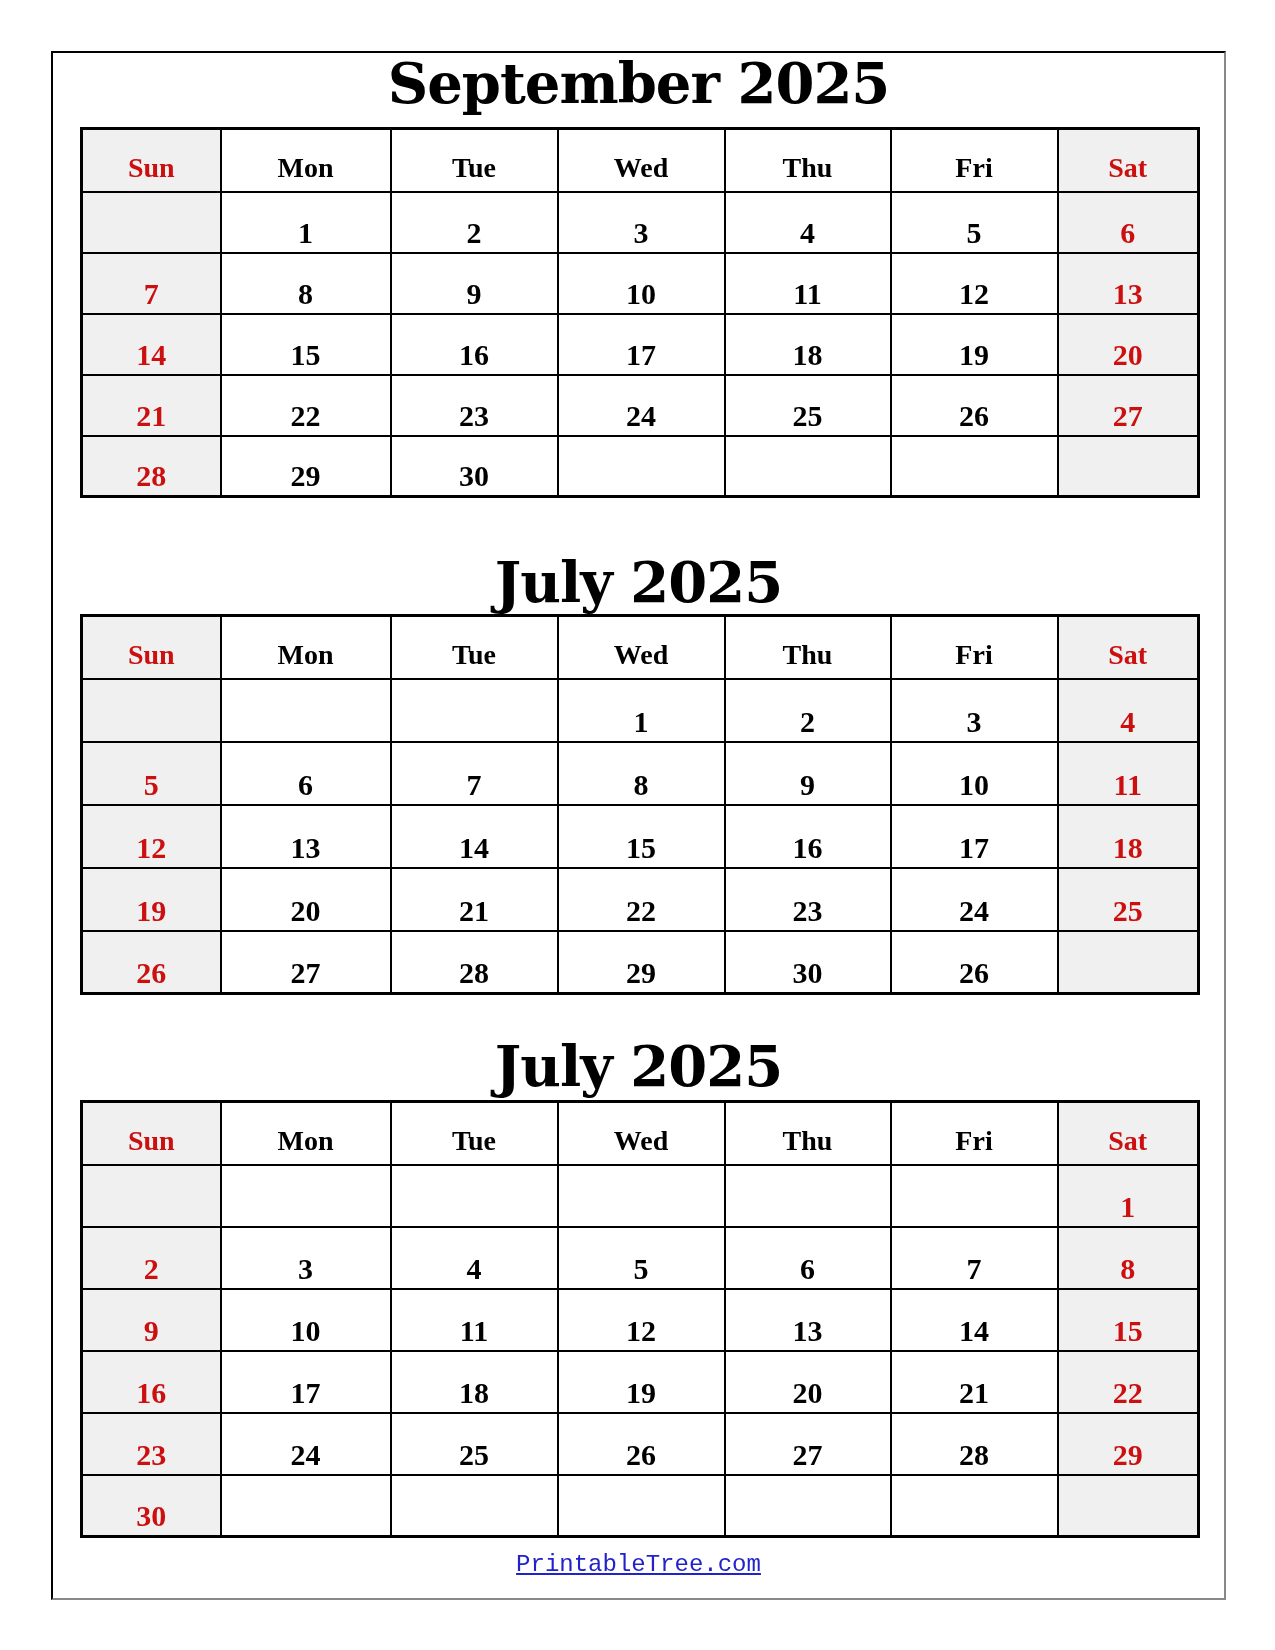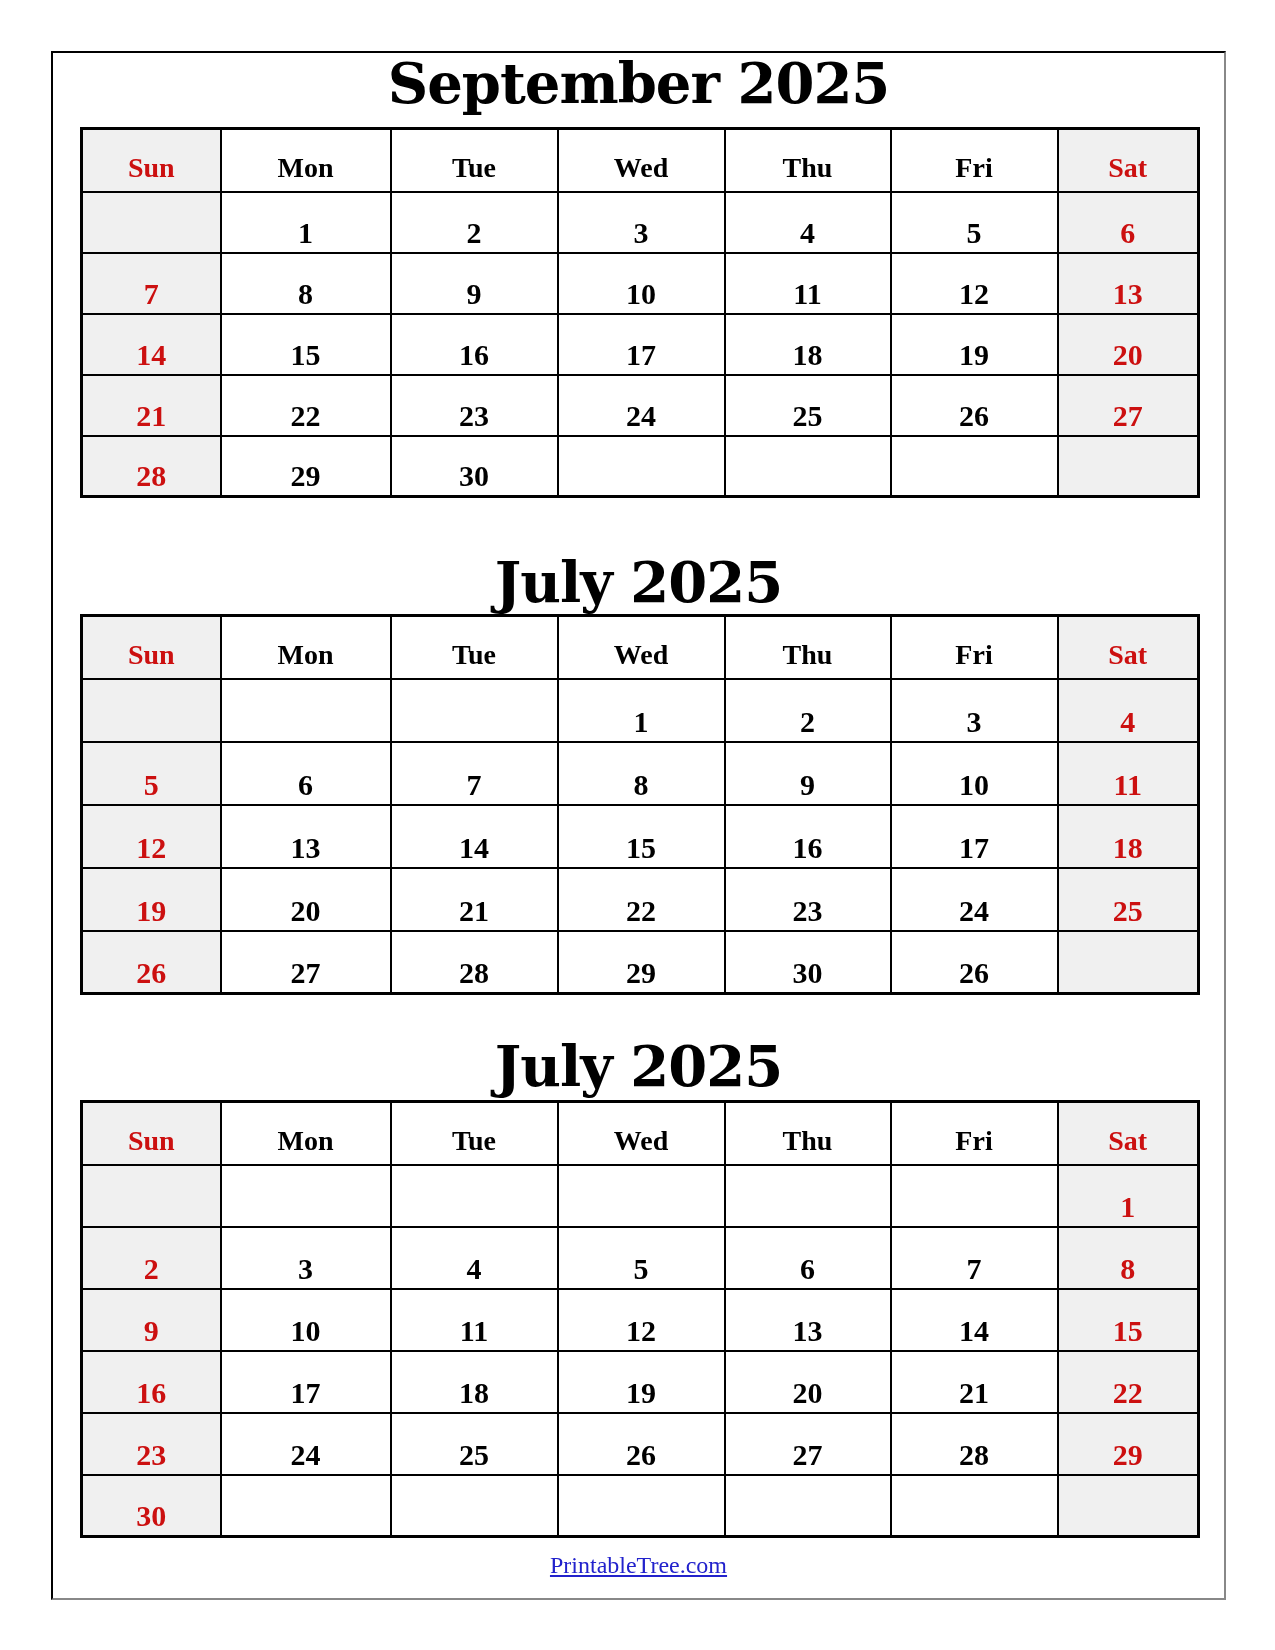--- a/index.html
+++ b/index.html
@@ -38,21 +38,21 @@
   table.cal td{font-size:30px;line-height:1;}
   .tbl-sep tbody tr{height:61px;}
   .tbl-oct tbody tr{height:63px;}
   .tbl-nov tbody tr{height:62px;}
   table.cal .we{background:#F0F0F0;color:#CC1010;}
   .footer{
     position:absolute;left:0;right:0;top:1497px;height:30px;line-height:30px;
     text-align:center;
   }
   .footer a{
-    font-family:Liberation Serif, serif;font-size:24px;color:#2222CC;
+    font-family:Liberation Mono, monospace;font-size:24px;color:#2222CC;
     text-decoration:underline;
   }
 </style>
 </head>
 <body>
 
 <div class="frame">
 
   <h2 class="month-title t-sep">September 2025</h2>
   <table class="cal tbl-sep">

